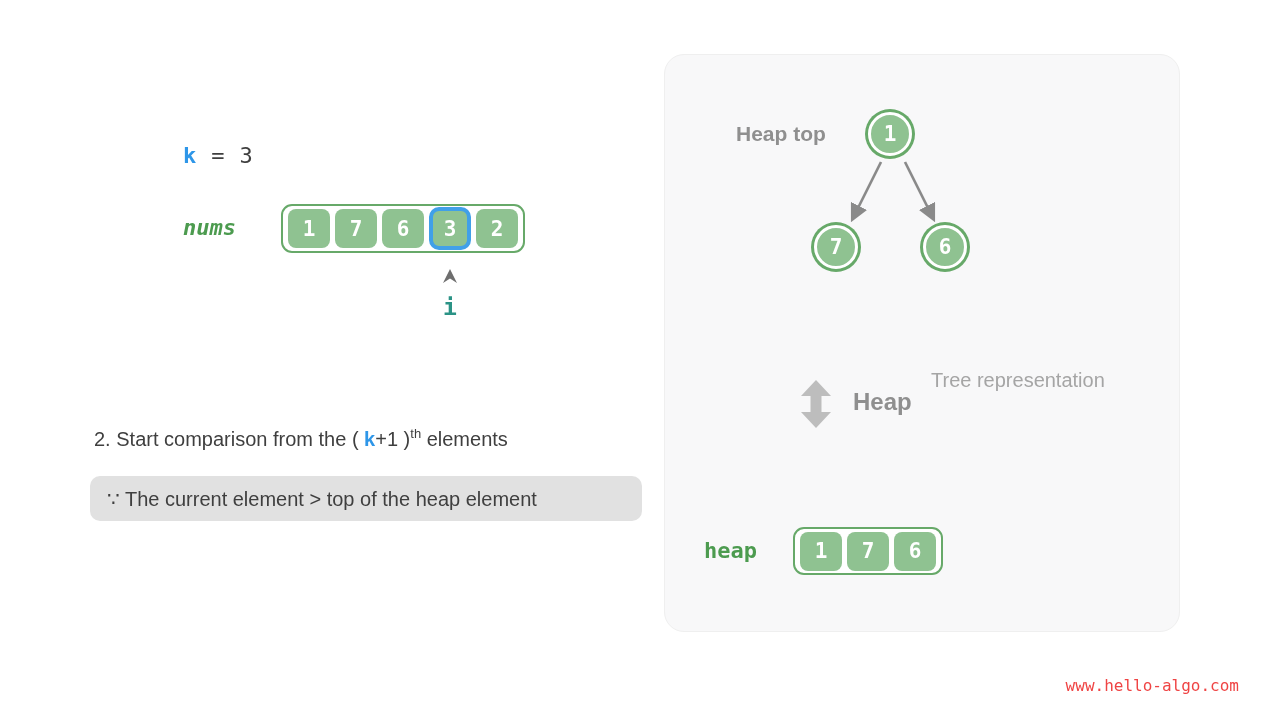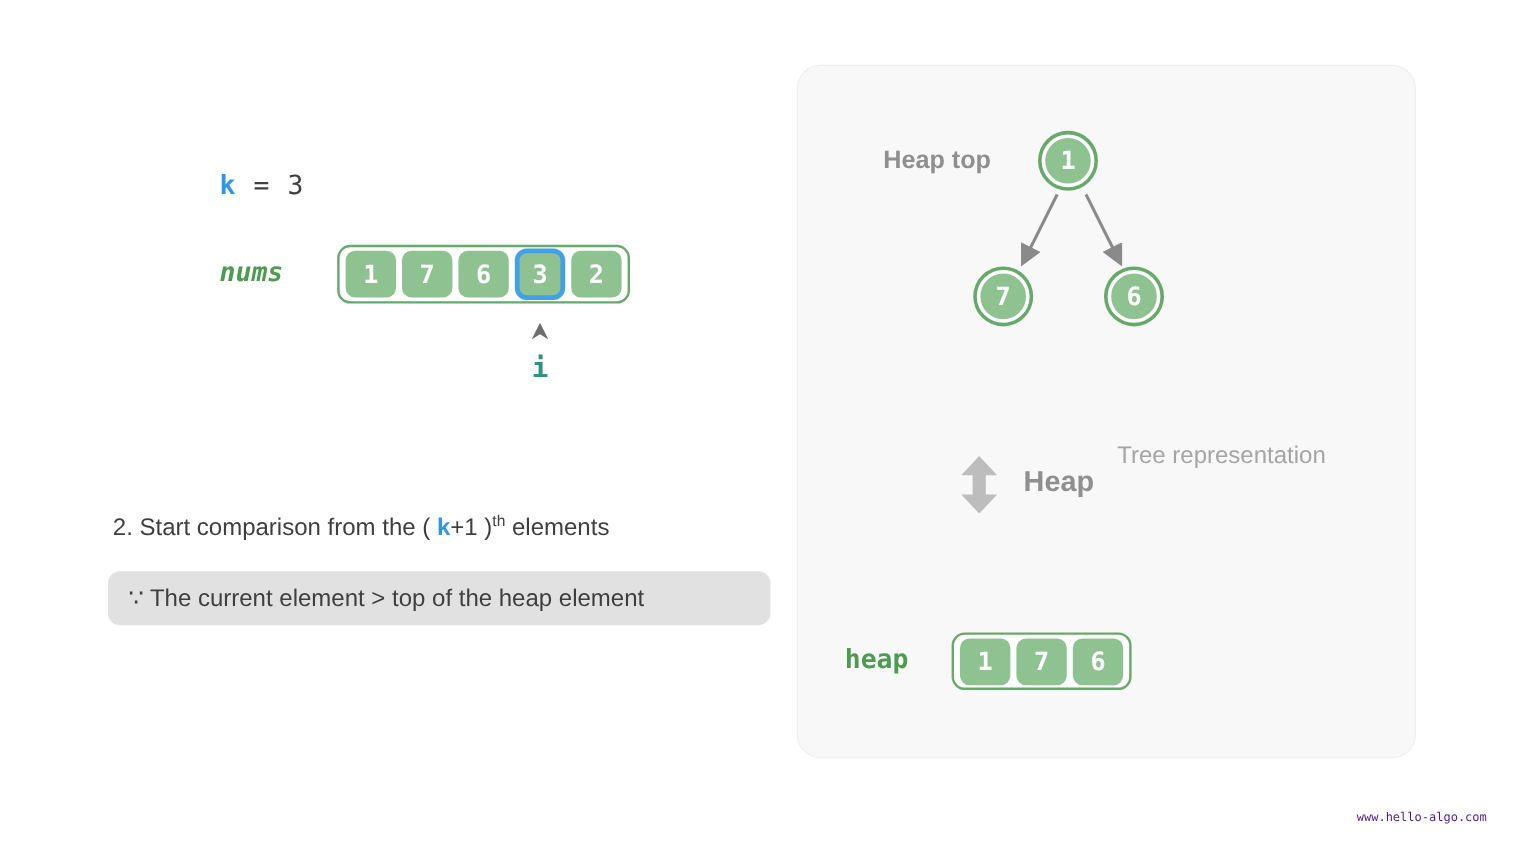--- a/index.html
+++ b/index.html
@@ -137,21 +137,21 @@
   .heap-label {
     position: absolute; left: 39px; top: 483px;
     font-family: "DejaVu Sans Mono", monospace;
     font-weight: bold; font-size: 22px; color: #4c9b4f;
   }
   .array.heapArr { position: absolute; left: 128px; top: 472px; }
 
   .watermark {
     position: absolute; right: 41px; top: 676px;
     font-family: "DejaVu Sans Mono", monospace;
-    font-size: 10px; color: #4c1d95;
+    font-size: 16px; color: #ef4444;
   }
 </style>
 </head>
 <body>
 
 <div id="stage">
 
   <div class="k-line">
     <span class="kvar">k</span>
     <span>=</span>

